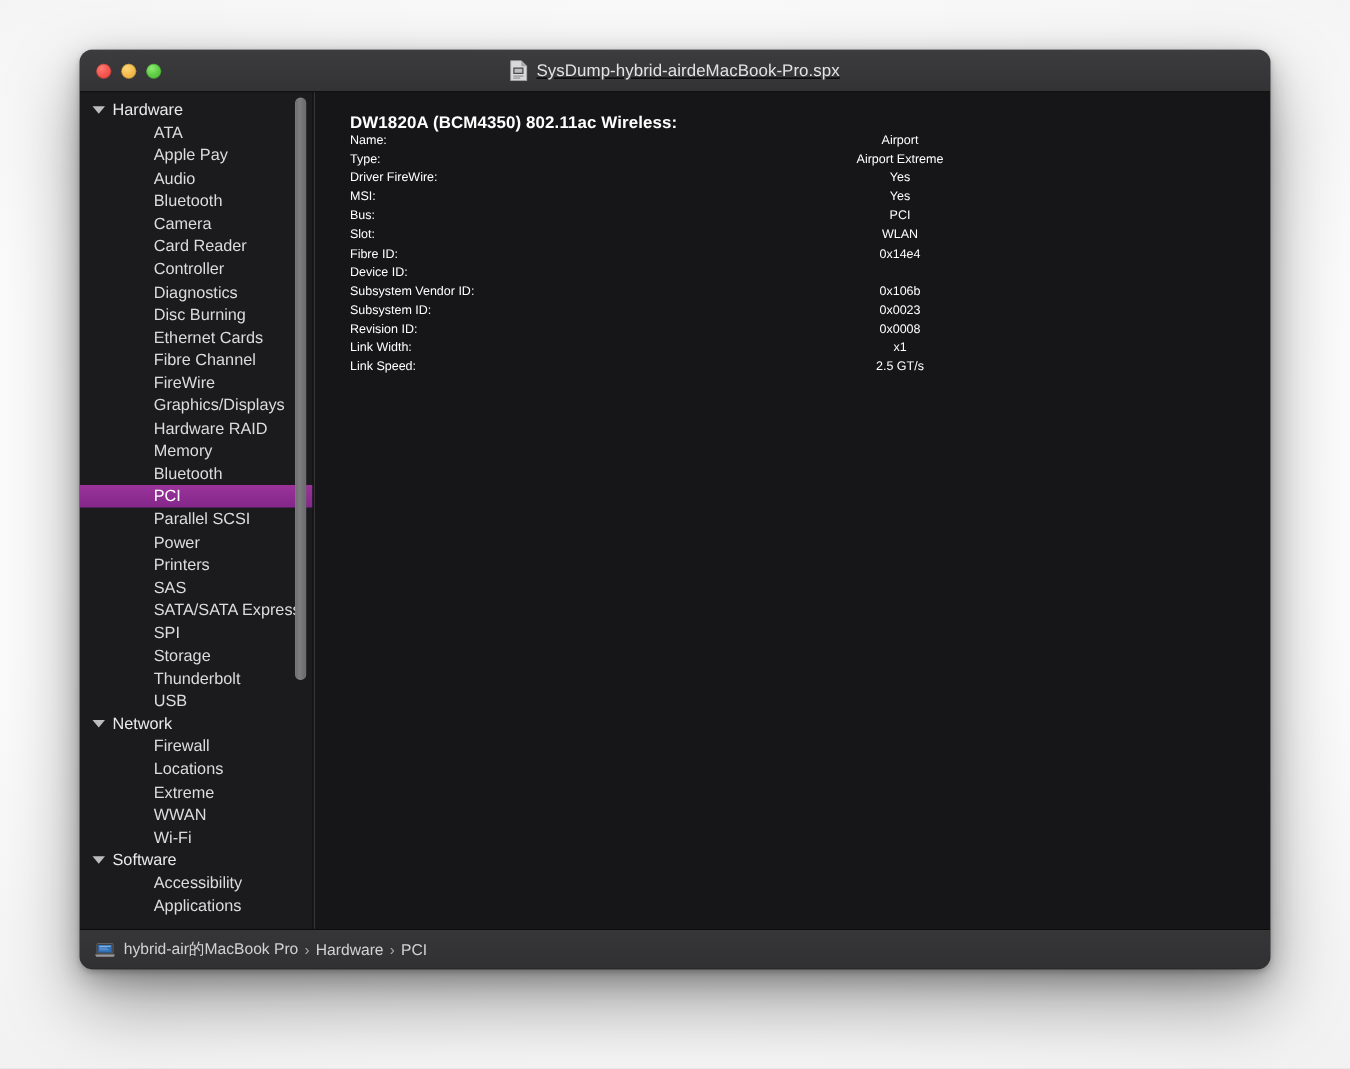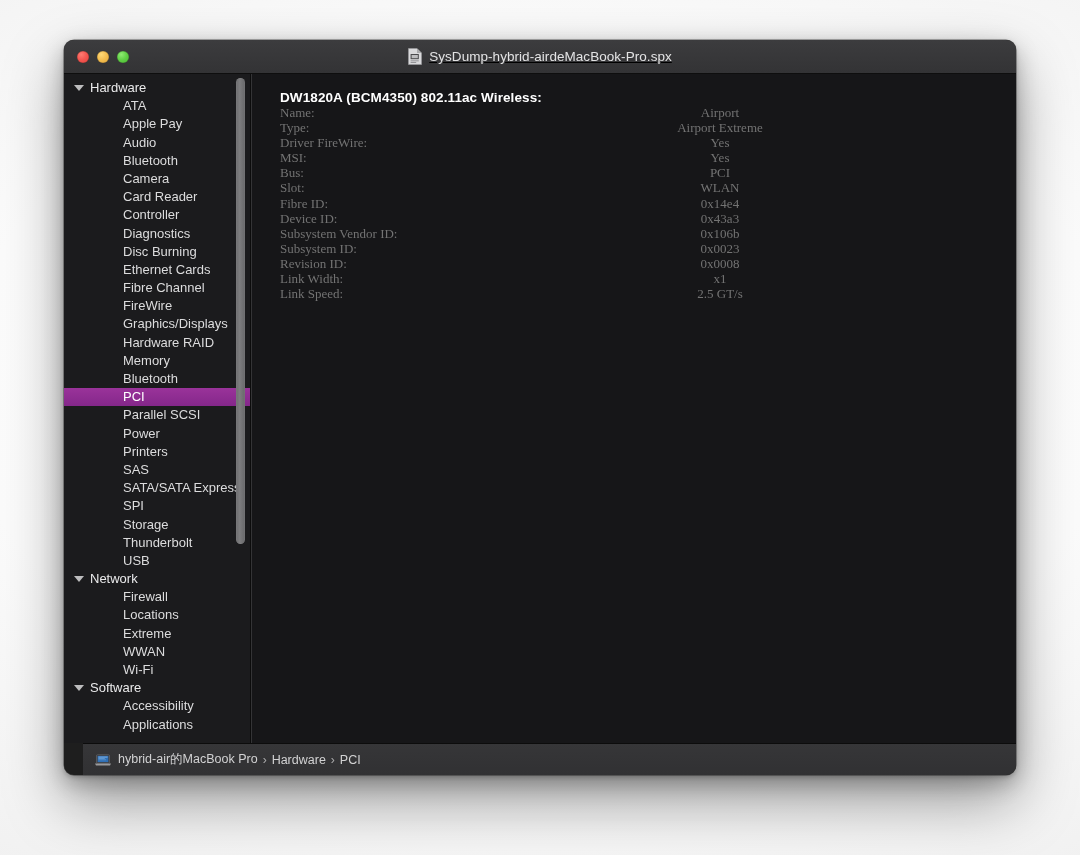--- a/index.html
+++ b/index.html
@@ -166,43 +166,41 @@
     padding: 16px 0 0 28px;
   }
   #content-heading {
     font-size: 13.5px;
     font-weight: bold;
     color: #ffffff;
     letter-spacing: 0.1px;
   }
   .detail-row {
     display: flex;
-    font-size: 13px;
+    font-size: 10px;
     line-height: 15.1px;
-    color: #737373;
+    color: #ffffff;
     white-space: nowrap;
-    font-family: Liberation Serif, serif;
   }
   .detail-label {
     width: 144px;
     flex: 0 0 144px;
   }
   .detail-value { flex: 1; text-align: center; }
 
   
   #statusbar {
     height: 31px;
     min-height: 31px;
     background: linear-gradient(180deg, #363638 0%, #313133 100%);
     border-top: 1px solid #0c0c0c;
     display: flex;
     align-items: center;
     padding-left: 12px;
     gap: 7px;
-    margin-left: 19px;
   }
   #laptop-icon { width: 16px; height: 12px; flex: 0 0 auto; }
   #breadcrumb {
     font-size: 12.5px;
     color: #d2d2d3;
     display: flex;
     align-items: center;
     gap: 5px;
     white-space: nowrap;
   }
@@ -380,21 +378,20 @@
             <div class="detail-row">
               <div class="detail-label">Slot:</div>
               <div class="detail-value">WLAN</div>
             </div>
             <div class="detail-row">
               <div class="detail-label">Fibre ID:</div>
               <div class="detail-value">0x14e4</div>
             </div>
             <div class="detail-row">
               <div class="detail-label">Device ID:</div>
-              <div class="detail-value">0x43a3</div>
             </div>
             <div class="detail-row">
               <div class="detail-label">Subsystem Vendor ID:</div>
               <div class="detail-value">0x106b</div>
             </div>
             <div class="detail-row">
               <div class="detail-label">Subsystem ID:</div>
               <div class="detail-value">0x0023</div>
             </div>
             <div class="detail-row">

